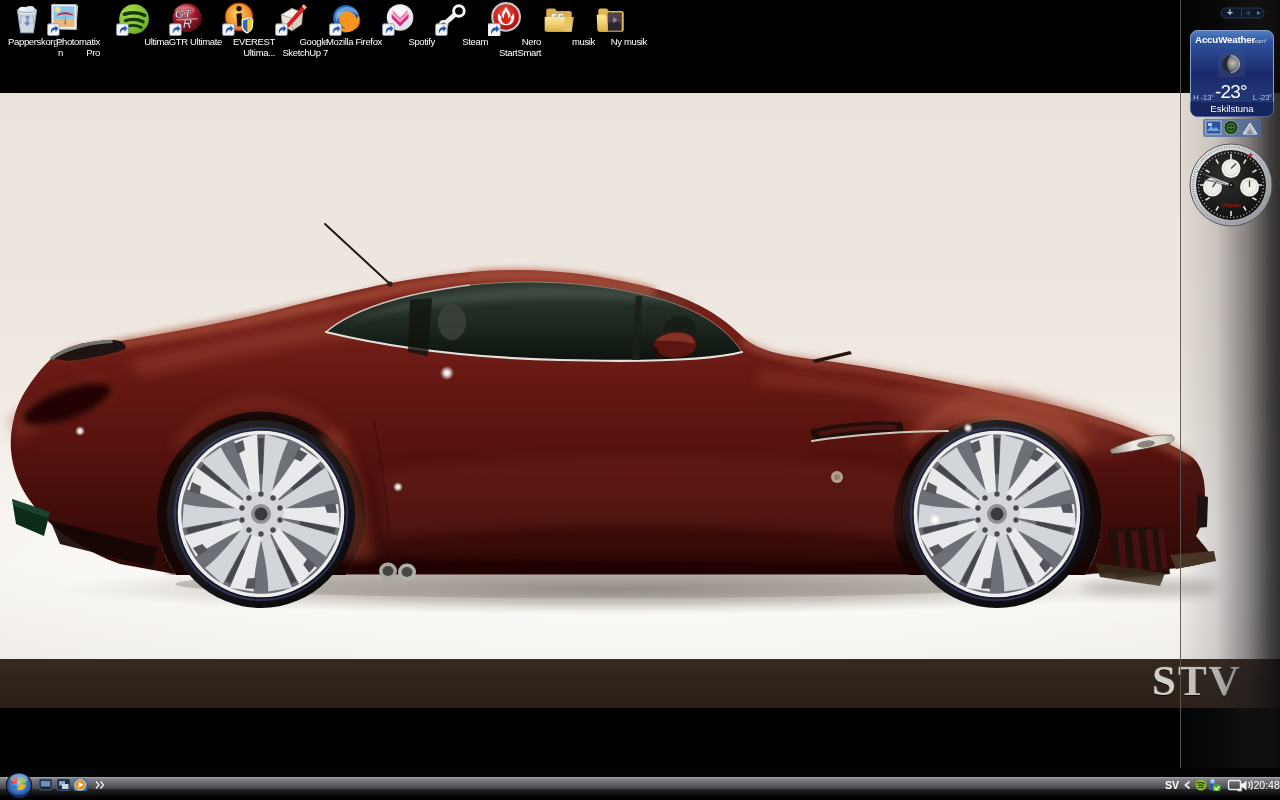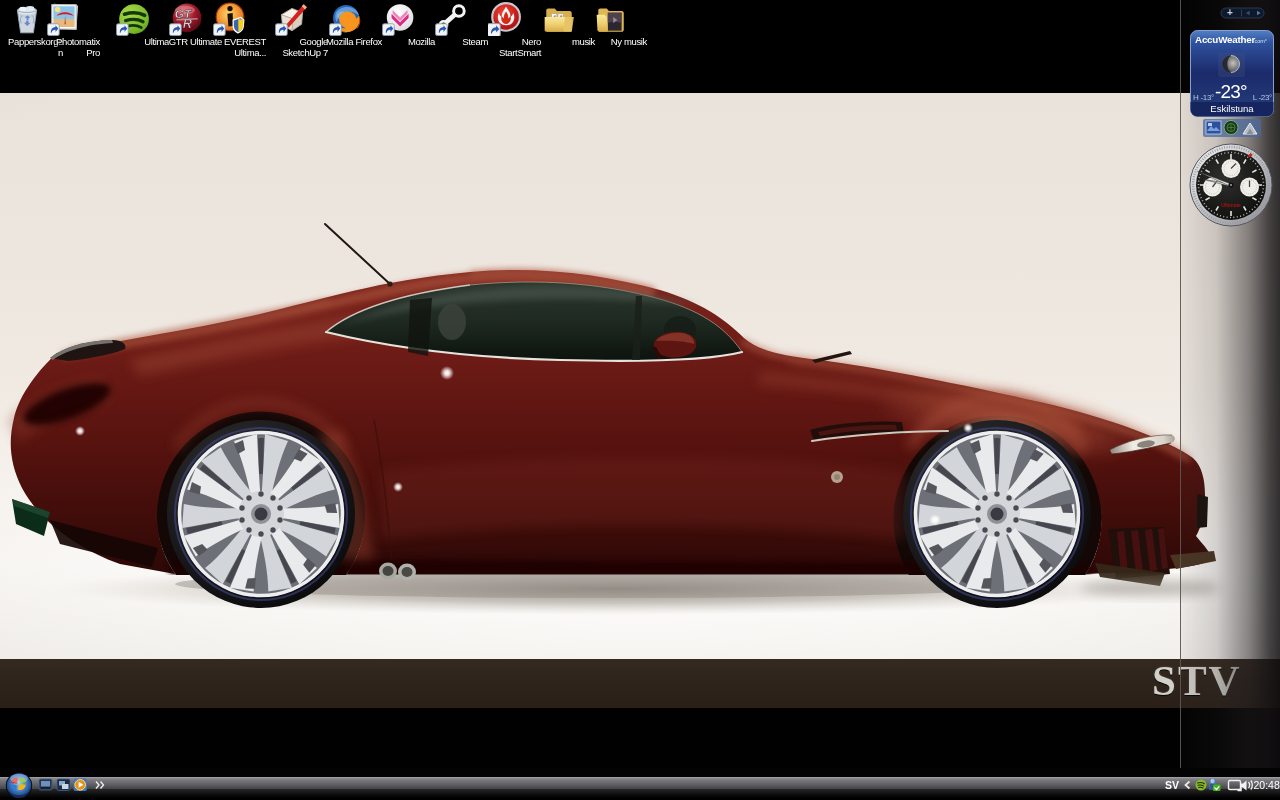--- a/index.html
+++ b/index.html
@@ -338,21 +338,21 @@
     <div class="ig"><svg width="34" height="34" viewBox="0 0 32 32">
       <circle cx="17" cy="15" r="13.5" fill="url(#gtrG)"></circle>
       <ellipse cx="15" cy="7.5" rx="9.5" ry="4" fill="#e89098" opacity="0.5"></ellipse>
       <text x="5.5" y="15.5" font-family="Liberation Sans,sans-serif" font-size="11" font-weight="bold" font-style="italic" fill="#e4e4e8" stroke="#401016" stroke-width="0.4">GT</text>
       <text x="13" y="24.5" font-family="Liberation Sans,sans-serif" font-size="12" font-weight="bold" font-style="italic" fill="#d2d2d8" stroke="#401016" stroke-width="0.4">R</text>
       <path d="M 7 16 L 27 15 L 27 16.4 L 7 17.4 Z" fill="#b8b8bc" opacity="0.7"></path>
       <use href="#sharr"></use>
     </svg></div>
     <div class="lb">GTR Ultimate</div>
   </div>
-  <div class="ic" style="left:194px">
+  <div class="ic" style="left:203px">
     <div class="ig"><svg width="34" height="34" viewBox="0 0 32 32">
       <circle cx="16" cy="14" r="13" fill="url(#evG)"></circle>
       <circle cx="16" cy="14" r="13" fill="none" stroke="#a03808" stroke-width="1"></circle>
       <circle cx="16" cy="6.2" r="2.5" fill="#181008"></circle>
       <path d="M 13.5 11 L 18.5 10.4 L 19 22.6 L 14.5 23 Z" fill="#181008"></path>
       <path d="M 19 17 L 26 14.5 L 29 17 L 28.5 23 C 28 26.5 25 28.5 23.5 29 C 21 28 19.2 25.5 19 22.5 Z" fill="#3a66b0" stroke="#ffffff" stroke-width="1.2"></path>
       <path d="M 23.8 16 L 23.9 28 C 25.5 27.2 28 25.5 28.3 22.8 L 28.6 16.8 Z" fill="#f8d020"></path>
       <use href="#sharr"></use>
     </svg></div>
     <div class="lb">EVEREST<br>Ultima...</div>
@@ -381,21 +381,21 @@
     </svg></div>
     <div class="lb">Mozilla Firefox</div>
   </div>
   <div class="ic" style="left:363px">
     <div class="ig"><svg width="34" height="34" viewBox="0 0 32 32">
       <circle cx="17" cy="14.5" r="12.5" fill="url(#vodG)"></circle>
       <path d="M 9 11 L 17 19 L 25 11 L 25 15 L 17 23 L 9 15 Z" fill="#dc2a84"></path>
       <path d="M 10 7.5 L 17 14.5 L 24 7.5 L 24 11 L 17 18 L 10 11 Z" fill="#f070b0" opacity="0.85"></path>
       <use href="#sharr"></use>
     </svg></div>
-    <div class="lb">Mozilla</div>
+    <div class="lb">Spotify</div>
   </div>
   <div class="ic" style="left:416px">
     <div class="ig"><svg width="34" height="34" viewBox="0 0 32 32">
       <circle cx="22.5" cy="8.5" r="5" fill="none" stroke="#f4f4f4" stroke-width="2.8"></circle>
       <path d="M 18 12.5 L 10 19.5" stroke="#f4f4f4" stroke-width="4.6" stroke-linecap="round"></path>
       <circle cx="8" cy="21.5" r="4.6" fill="#f4f4f4"></circle>
       <circle cx="8" cy="21.5" r="2.1" fill="#181818"></circle>
       <use href="#sharr"></use>
     </svg></div>
     <div class="lb">Steam</div>

